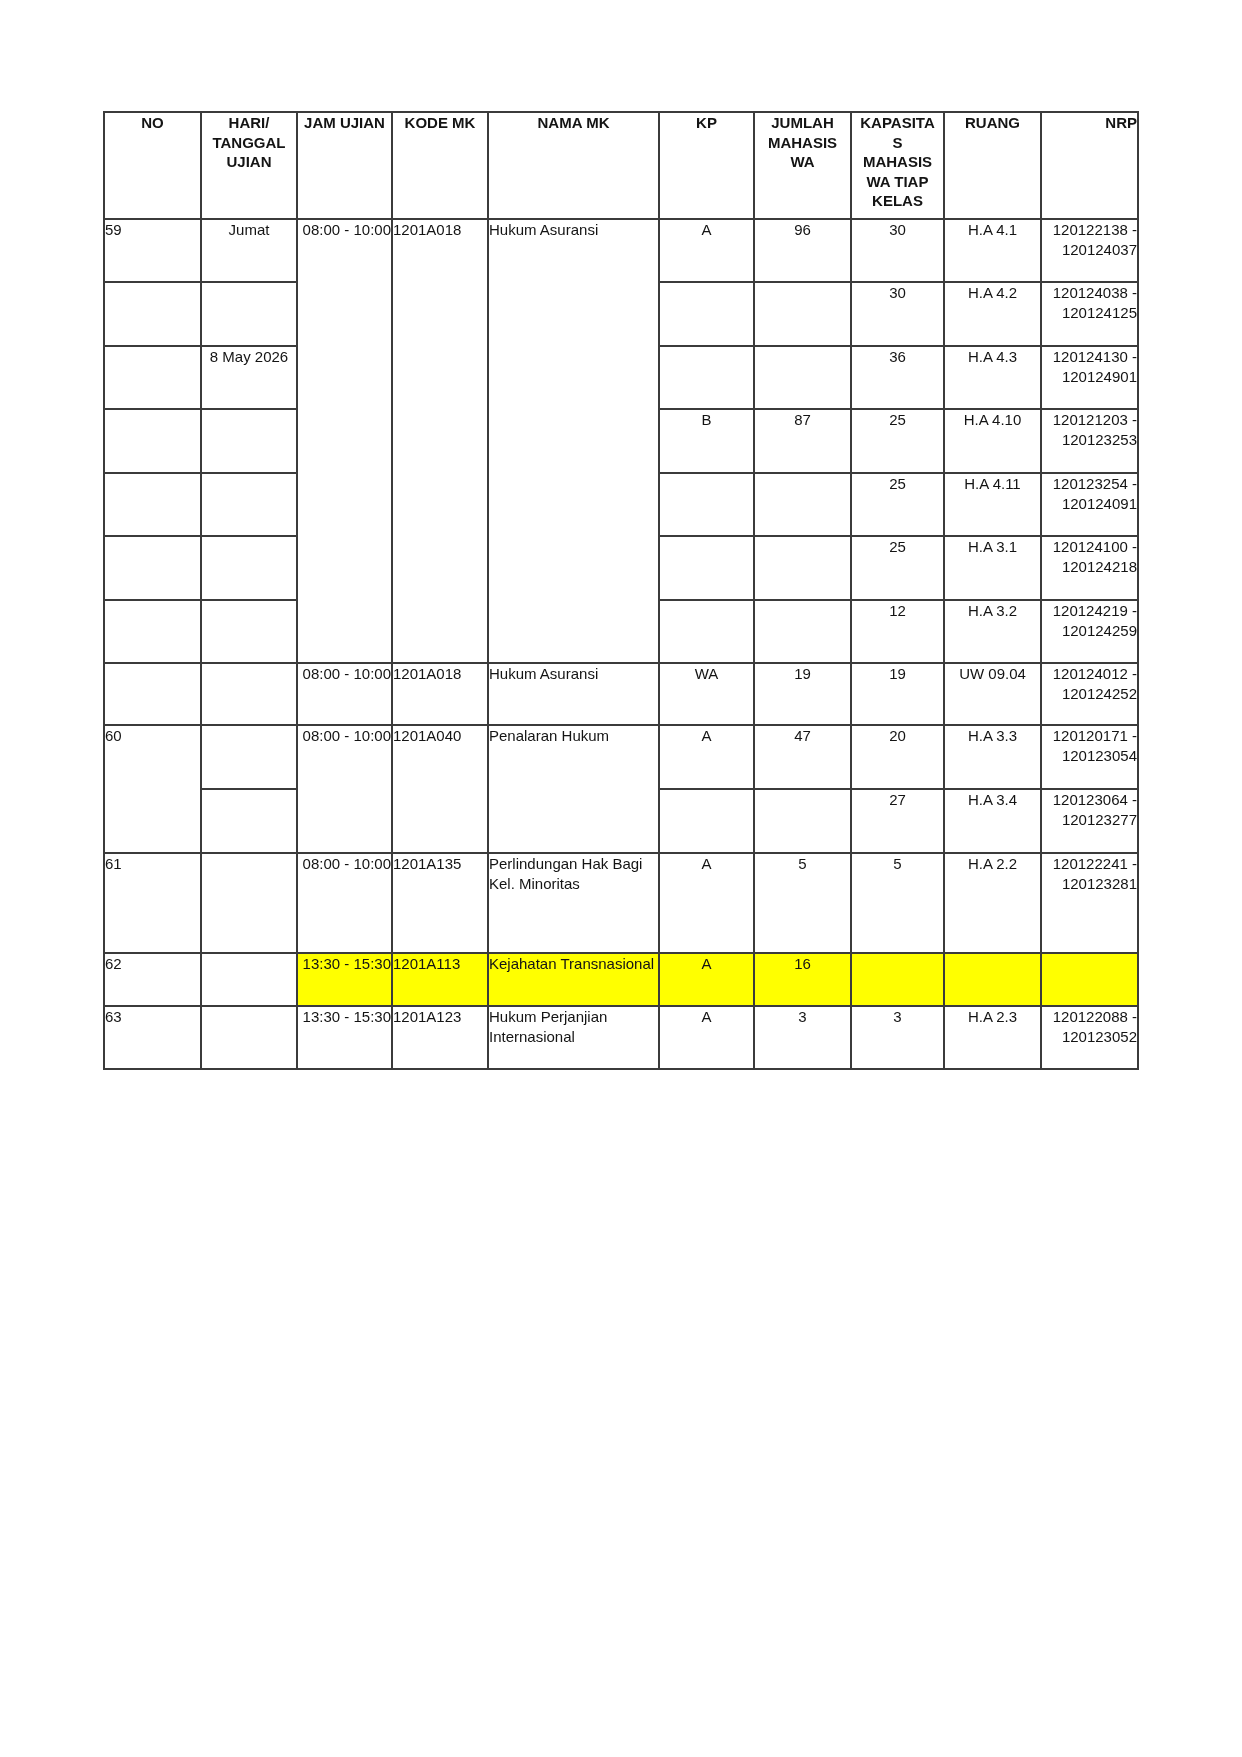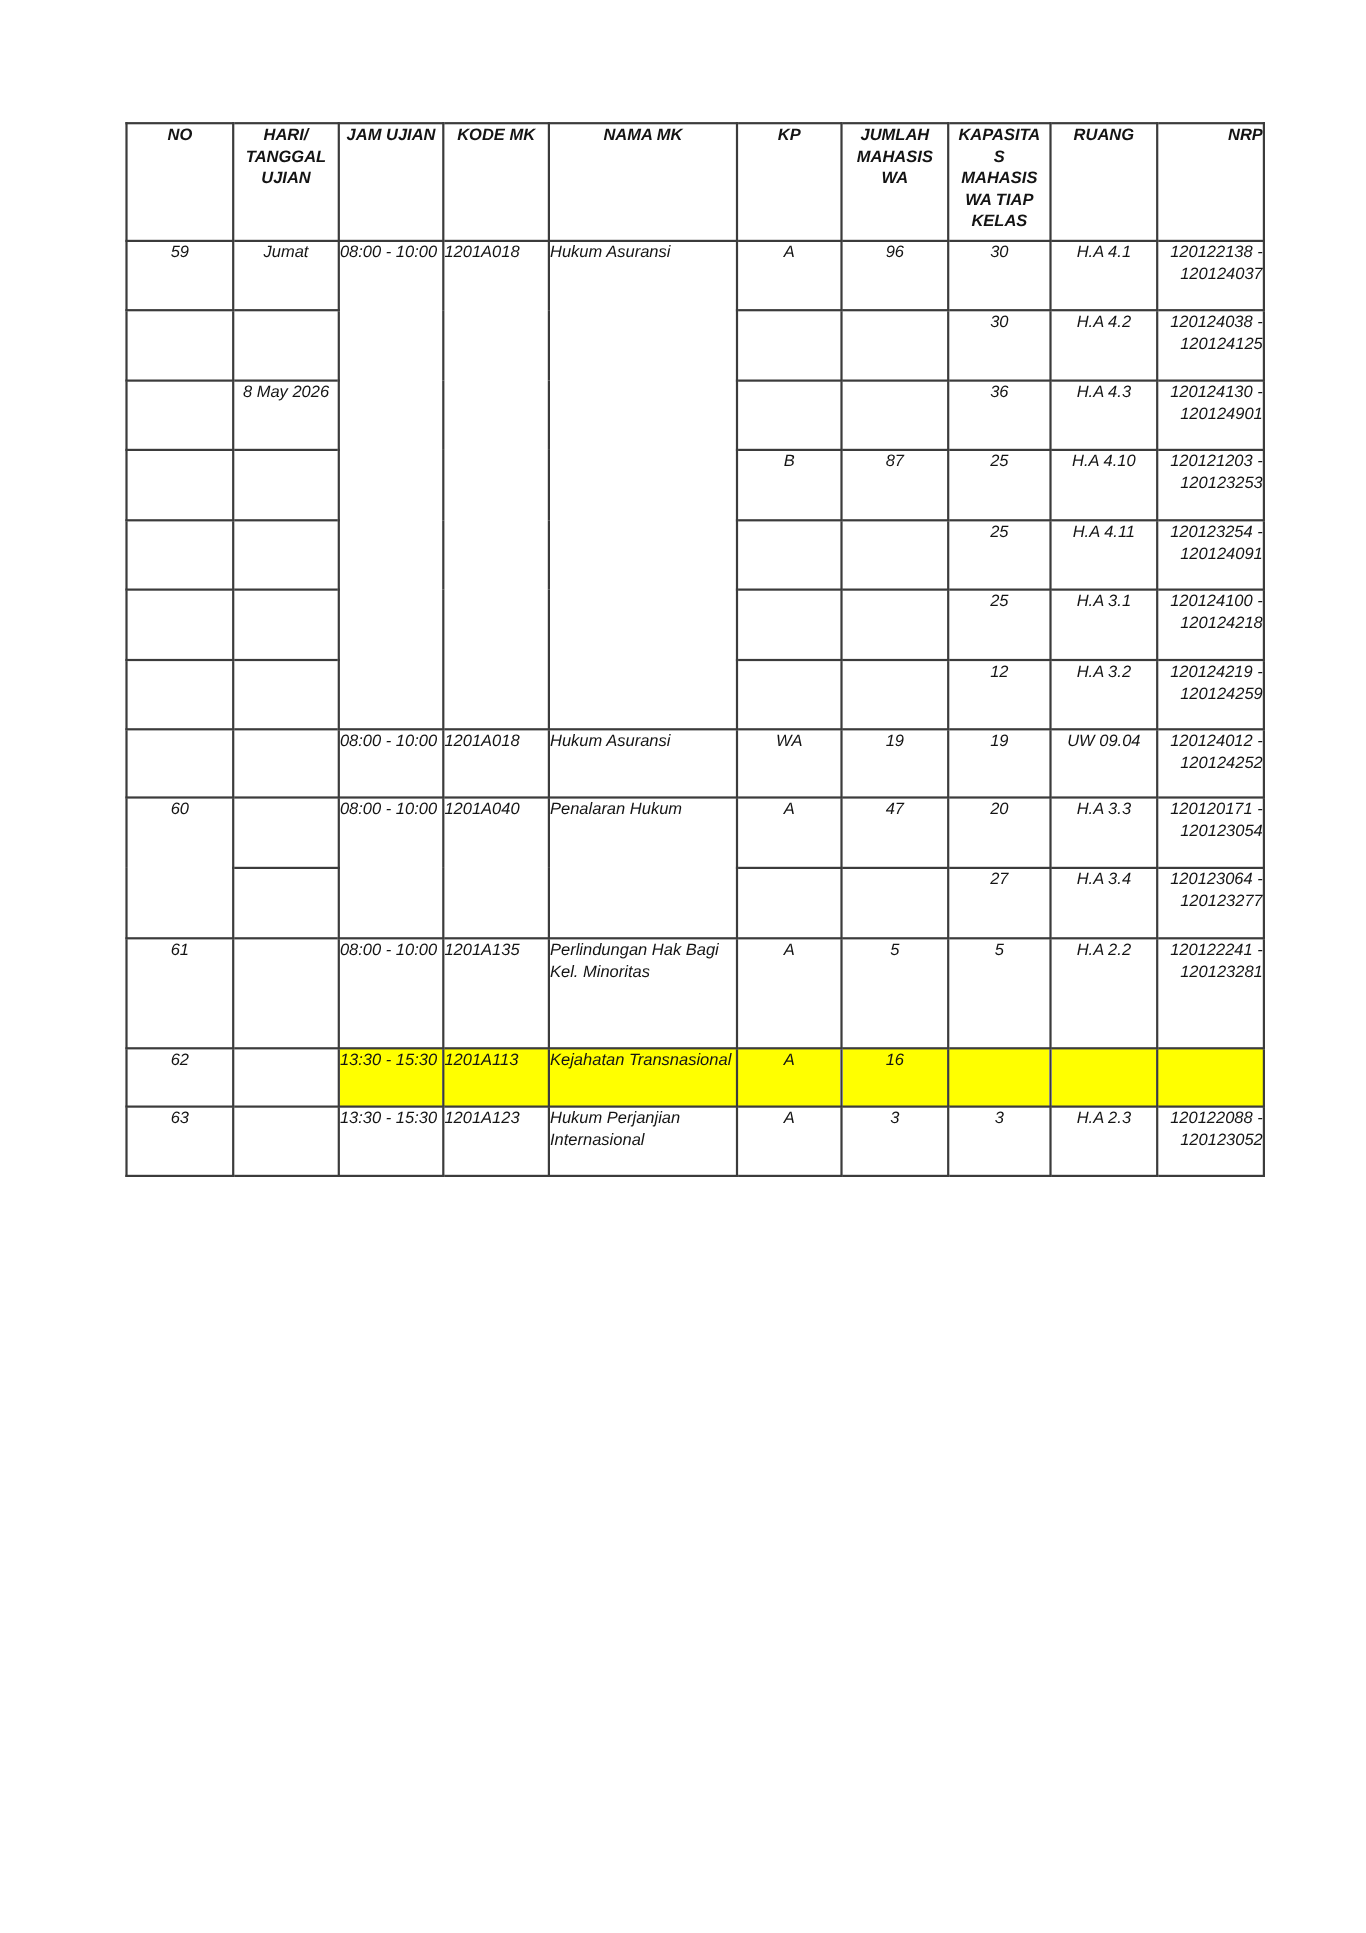--- a/index.html
+++ b/index.html
@@ -1,38 +1,38 @@
 <!DOCTYPE html>
 <html><head>
 <meta charset="utf-8">
 <style>
   html,body{margin:0;padding:0;background:#ffffff;}
   .page{position:relative;width:1242px;height:1757px;background:#ffffff;
         font-family:"Liberation Sans",sans-serif;color:#141414;overflow:hidden;}
-  table.sched{position:absolute;left:114px;top:111px;border-collapse:collapse;table-layout:fixed;font-style:italic;}
+  table.sched{position:absolute;left:103px;top:111px;border-collapse:collapse;table-layout:fixed;}
   .sched td{border:2px solid #3b3b3b;padding:0;vertical-align:top;
             font-size:15px;line-height:1.3;overflow:hidden;word-wrap:break-word;}
   
   .hd{font-weight:bold;text-align:center;white-space:pre-line;padding-top:5px;line-height:1.28;}
   .h-mid{vertical-align:middle;padding-top:0;}
   .h-nama{font-size:17px;}
   .h-kp{font-size:18px;}
   .h-ruang{font-size:16px;margin-top:24px;}
   .h-nrp{font-size:21px;padding-top:4px;text-align:right;}
   
   .lt{border-top:1px solid #d9d9d9;}
   .lb{border-bottom:1px solid #d9d9d9;}
   
   .hl{background:#ffff00;}
   
   .mid{vertical-align:middle;}
-  .c-no{text-align:center;font-size:13px;padding-top:6px;}
+  .c-no{font-size:13px;padding-top:6px;}
   .c-no.mid{padding-top:0;}
   .c-hari{text-align:center;padding-top:3px;}
-  .c-jam{text-align:left;padding-top:3px;line-height:1.45;}
+  .c-jam{text-align:right;padding-top:3px;line-height:1.45;}
   .c-kode{text-align:left;padding-top:4px;}
   .c-nama{font-size:17px;line-height:1.5;padding:1px 18px 1px 6px;text-align:left;}
   .c-kp{text-align:center;vertical-align:middle;}
   .kp-top{vertical-align:top;padding-top:8px;}
   .c-jml{text-align:center;vertical-align:middle;}
   .c-kap{text-align:center;vertical-align:middle;}
   .c-ruang{text-align:center;vertical-align:middle;}
   .c-nrp{font-size:14px;line-height:1.43;vertical-align:middle;padding:1px 14px 1px 5px;text-align:right;}
   
   .rh{height:107px;} .r62{height:62px;} .r63{height:63px;} .r64{height:64px;}

